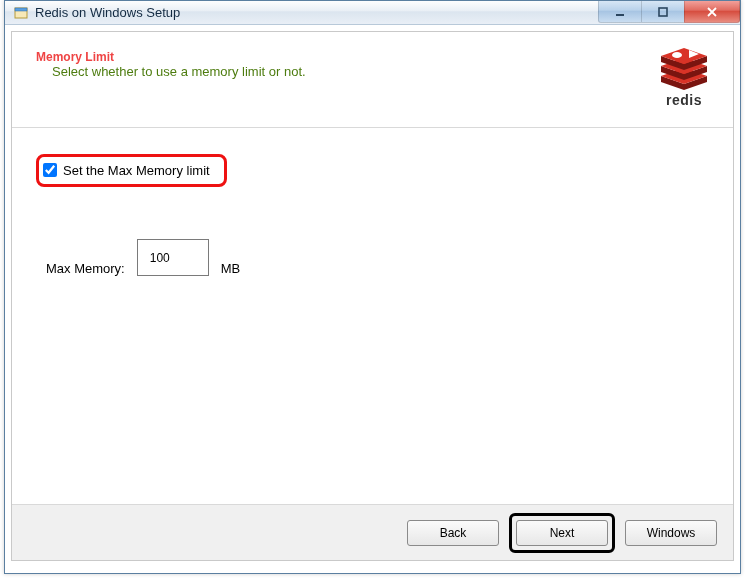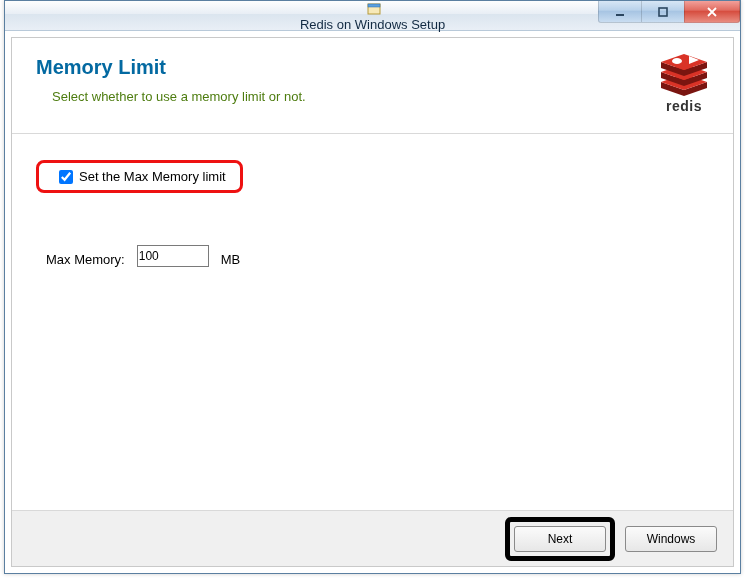--- a/index.html
+++ b/index.html
@@ -14,27 +14,26 @@
     }
     .window {
       position: absolute;
       left: 4px; top: 0;
       width: 737px; height: 574px;
       border: 1px solid #5a7fa0;
       background: #fff;
       box-shadow: 0 0 4px rgba(0,0,0,0.2);
     }
     .titlebar {
-      height: 30px;
+      height: 24px;
       display: flex;
       align-items: center;
       background: linear-gradient(#fdfefe, #e8eef5 45%, #dbe5ef 46%, #e9eff6);
       border-bottom: 1px solid #b8c9d9;
       position: relative;
-      flex-direction: column;
     }
     .titlebar .app-icon {
       width: 16px; height: 16px;
       margin: 0 6px 0 8px;
       display: inline-flex;
     }
     .titlebar .title-text {
       color: #122a42;
       font-size: 13px;
     }
@@ -70,24 +69,23 @@
       background: #fff;
       position: relative;
     }
     .header-area {
       padding: 18px 24px 14px 24px;
       border-bottom: 1px solid #d9d9d9;
       position: relative;
       min-height: 96px;
     }
     .page-title {
-      font-size: 20px;
+      font-size: 12px;
       font-weight: bold;
-      color: #0369a1;
-      margin-bottom: 10px;
+      color: #ef4444;
     }
     .page-subtitle {
       font-size: 13px;
       color: #4d7c0f;
       padding-left: 16px;
     }
     .logo {
       position: absolute;
       right: 20px; top: 14px;
       text-align: center;
@@ -100,22 +98,22 @@
       color: #333;
       letter-spacing: 0.5px;
       margin-top: -2px;
     }
 
     .body-area {
       padding: 26px 24px;
     }
     .checkbox-row {
       display: inline-flex;
-      align-items: center;
-      padding: 6px 14px 6px 20px;
+      align-items: flex-start;
+      padding: 6px 14px 6px 4px;
       border: 3px solid #e11;
       border-radius: 8px;
     }
     .checkbox-row input[type=checkbox] {
       width: 14px; height: 14px;
       margin-right: 6px;
     }
     .checkbox-row label {
       font-size: 13px;
       color: #000;
@@ -123,23 +121,23 @@
     .mem-row {
       margin-top: 52px;
       padding-left: 10px;
       display: flex;
       align-items: flex-end;
       gap: 12px;
       font-size: 13px;
     }
     .mem-row input[type=text] {
       width: 72px;
-      height: 22px;
+      height: 37px;
       border: 1px solid #7a7a7a;
-      padding: 2px 1px;
+      padding: 2px 12px;
       font-size: 12px;
       font-family: inherit;
     }
 
     .footer {
       position: absolute;
       left: 0; right: 0; bottom: 0;
       height: 56px;
       border-top: 1px solid #d9d9d9;
       background: #f0f0f0;
@@ -154,21 +152,21 @@
       height: 26px;
       background: linear-gradient(#fbfbfb, #e7e7e7);
       border: 1px solid #8a8a8a;
       border-radius: 3px;
       font-size: 12px;
       color: #000;
       cursor: pointer;
       font-family: inherit;
     }
     .next-highlight {
-      border: 5px solid #000000;
+      border: 3px solid #000000;
       border-radius: 6px;
       padding: 4px;
       display: inline-flex;
     }
   </style>
 </head>
 <body>
 
 <div class="window">
 
@@ -228,20 +226,21 @@
       </div>
 
       <div class="mem-row">
         <span>Max Memory:</span>
         <input type="text" value="100" style="">
         <span>MB</span>
       </div>
     </div>
 
     <div class="footer">
+      <button class="btn">Back</button>
       <span class="next-highlight">
         <button class="btn">Next</button>
       </span>
       <button class="btn">Windows</button>
     </div>
 
   </div>
 </div>
 
 </body></html>

